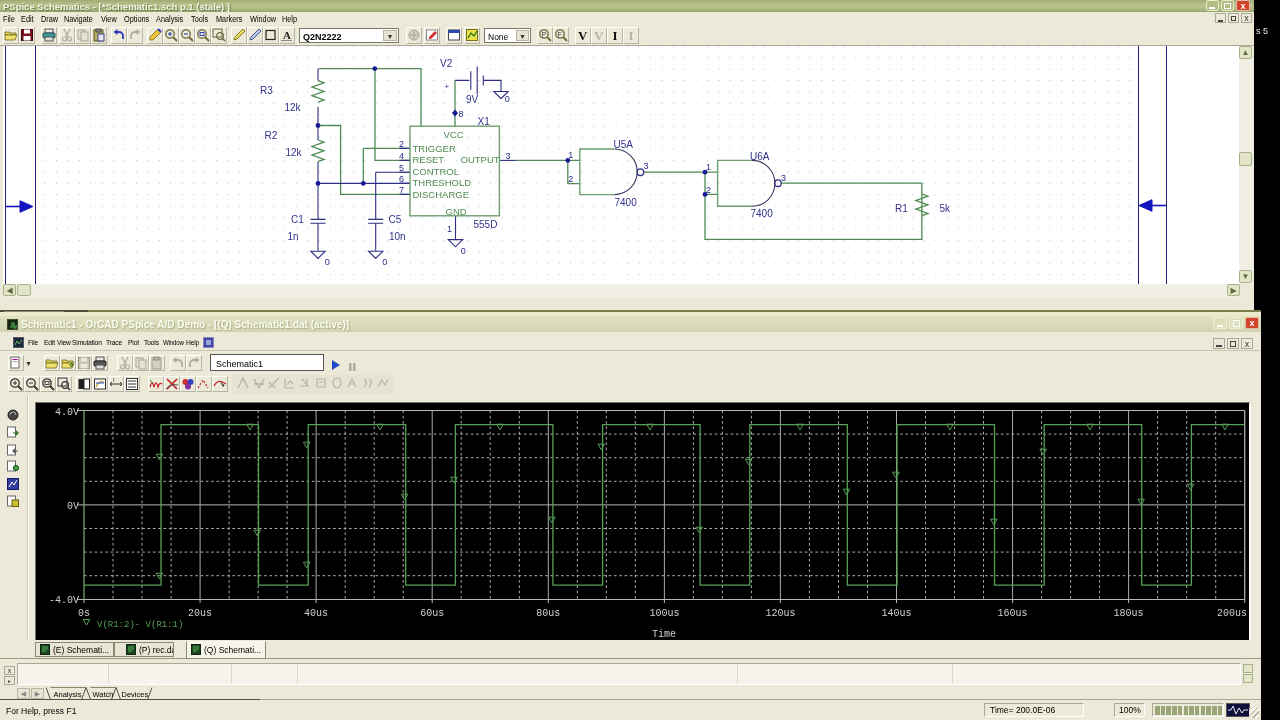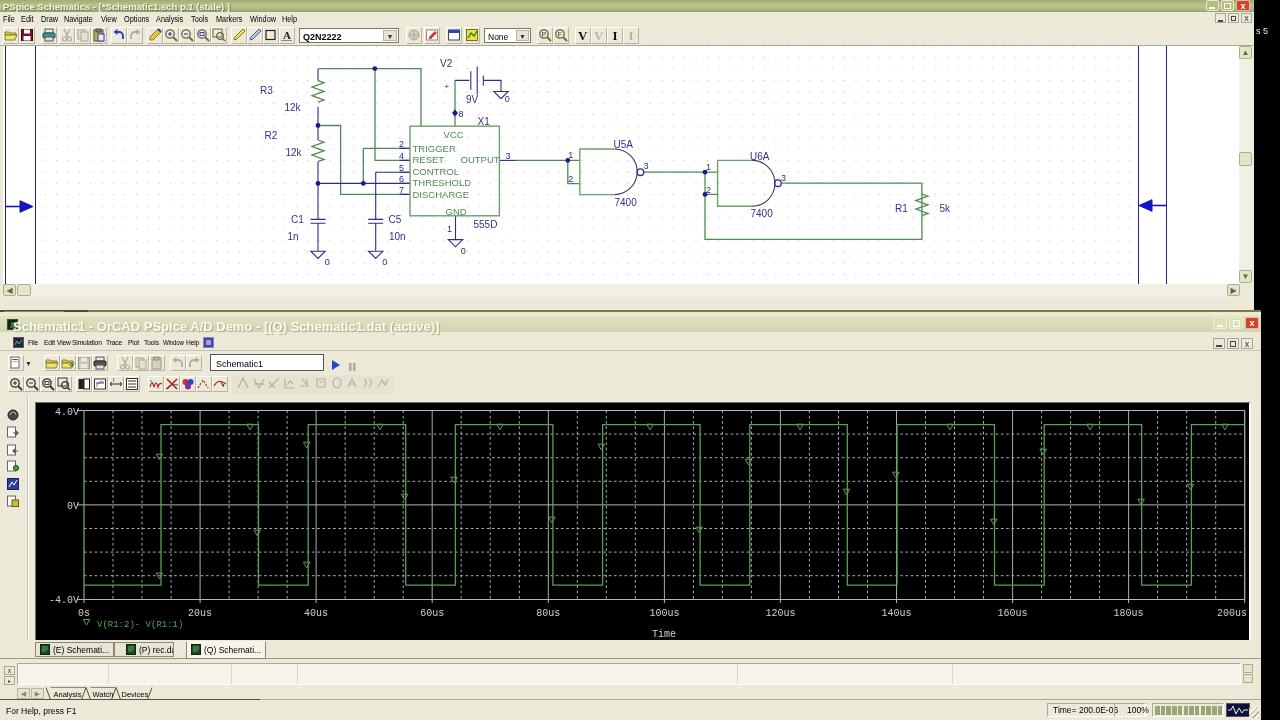--- a/index.html
+++ b/index.html
@@ -306,21 +306,21 @@
       <div class="abs" style="left:4px;top:1px;width:60px;height:2px;background:#8a8a6a"></div>
       <div class="abs" style="left:8px;top:4px;width:30px;height:1px;background:#7a7a5c"></div>
     </div>
   <div class="abs" style="left:0;top:2px;width:1261px;height:4px;background:#ececcc"></div>
   <div class="abs" style="left:0;top:6px;width:1261px;height:16px;background:linear-gradient(#e0e2c2,#d2d5b0)"></div>
   <div class="abs" style="left:7px;top:9px;width:11px;height:11px;background:#14240f;border:1px solid #3a4a30">
       <svg width="9" height="9" style="position:absolute;left:0.5px;top:0.5px">
         <path d="M1,6 h2 v-4 h2 v5 h2 v-3" stroke="#4fae4f" stroke-width="1.2" fill="none"></path>
       </svg>
     </div>
-  <div class="abs" style="left:13px;top:9px;font-size:13px;font-weight:bold;color:#fbfbf0;text-shadow:1px 1px 1px #a9ac83">Schematic1 - OrCAD PSpice A/D Demo - [(Q) Schematic1.dat (active)]</div>
+  <div class="abs" style="left:21px;top:9px;font-size:10px;font-weight:bold;color:#fbfbf0;text-shadow:1px 1px 1px #a9ac83">Schematic1 - OrCAD PSpice A/D Demo - [(Q) Schematic1.dat (active)]</div>
   <div class="abs" style="left:1213px;top:7px;width:14px;height:12px;background:#dde0ba;border:1px solid #eef0d2;border-radius:2px">
       <div class="abs" style="left:3px;top:7px;width:6px;height:2px;background:#fff"></div>
     </div>
   <div class="abs" style="left:1229px;top:7px;width:14px;height:12px;background:#dde0ba;border:1px solid #eef0d2;border-radius:2px">
       <div class="abs" style="left:3px;top:2px;width:7px;height:7px;border:1.5px solid #fff"></div>
     </div>
   <div class="abs" style="left:1245px;top:7px;width:14px;height:12px;background:#d2442a;border:1px solid #e8b9a8;border-radius:2px;color:#fff;font-size:9px;font-weight:bold;text-align:center;line-height:11px">x</div>
 
   <div class="abs" style="left:13px;top:27px;width:11px;height:11px;background:#1a2a3a;border:1px solid #556">
       <svg width="9" height="9" style="position:absolute;left:0;top:0">
@@ -596,22 +596,22 @@
           <path d="M50.5,0.5 H86 M90.5,0.5 H116" stroke="#8a8670"></path>
         </g>
         <text x="53.5" y="9.5" font-size="7.5px" fill="#000">Analysis</text>
         <text x="92.5" y="9.5" font-size="7.5px" fill="#000">Watch</text>
         <text x="121.5" y="9.5" font-size="7.5px" fill="#000">Devices</text>
       </svg>
     </div>
 
   <div class="abs" style="left:0;top:390px;width:1261px;height:20px;background:#ece9d8;font-size:8.5px" id="sbar2">
     <div class="abs" style="left:6px;top:6px">For Help, press F1</div>
-    <div class="abs" style="left:1047px;top:3px;width:100px;height:14px;border:1px solid;border-color:#aca899 #fff #fff #aca899;padding:1px 0 0 5px">Time= 200.0E-06</div>
-    <div class="abs" style="left:1114px;top:3px;width:31px;height:14px;border:1px solid;border-color:#aca899 #fff #fff #aca899;padding:1px 0 0 12px">100%</div>
+    <div class="abs" style="left:984px;top:3px;width:100px;height:14px;border:1px solid;border-color:#aca899 #fff #fff #aca899;padding:1px 0 0 5px">Time= 200.0E-06</div>
+    <div class="abs" style="left:1114px;top:3px;width:31px;height:14px;border:1px solid;border-color:#aca899 #fff #fff #aca899;padding:1px 0 0 4px">100%</div>
     <div class="abs" style="left:1152px;top:3px;width:72px;height:14px;border:1px solid;border-color:#aca899 #fff #fff #aca899" id="prog">
         <div class="abs" style="left:2.0px;top:2px;width:4.5px;height:9px;background:#9aa678"></div>
         <div class="abs" style="left:7.7px;top:2px;width:4.5px;height:9px;background:#9aa678"></div>
         <div class="abs" style="left:13.4px;top:2px;width:4.5px;height:9px;background:#9aa678"></div>
         <div class="abs" style="left:19.1px;top:2px;width:4.5px;height:9px;background:#9aa678"></div>
         <div class="abs" style="left:24.8px;top:2px;width:4.5px;height:9px;background:#9aa678"></div>
         <div class="abs" style="left:30.5px;top:2px;width:4.5px;height:9px;background:#9aa678"></div>
         <div class="abs" style="left:36.2px;top:2px;width:4.5px;height:9px;background:#9aa678"></div>
         <div class="abs" style="left:41.9px;top:2px;width:4.5px;height:9px;background:#9aa678"></div>
         <div class="abs" style="left:47.6px;top:2px;width:4.5px;height:9px;background:#9aa678"></div>

